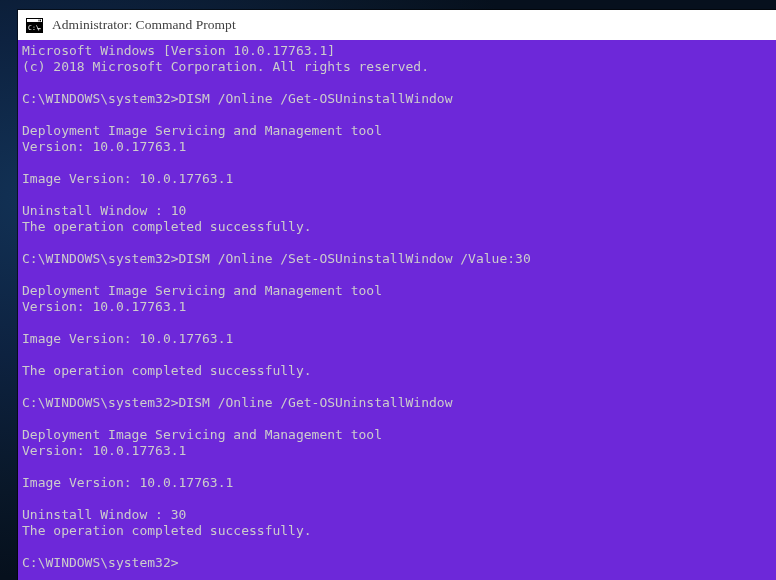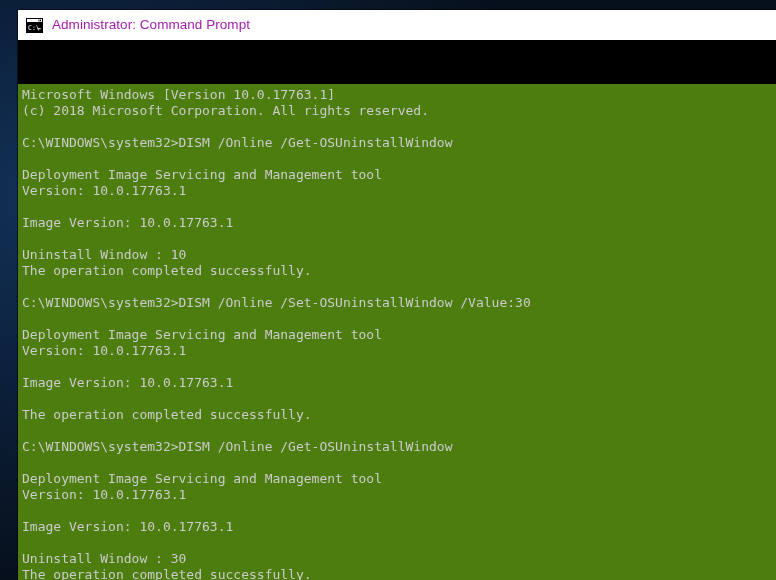--- a/index.html
+++ b/index.html
@@ -46,40 +46,39 @@
     user-select: none;
   }
   #app-icon {
     width: 17px;
     height: 15px;
     flex: 0 0 auto;
     margin-right: 9px;
     position: relative;
   }
   #title-text {
-    font-family: Liberation Sans, sans-serif;
+    font-family: Liberation Serif, serif;
     font-size: 13.5px;
-    color: #a21caf;
+    color: #404040;
     letter-spacing: 0.05px;
     line-height: 1;
     white-space: nowrap;
   }
 
   
   #terminal-body {
     position: absolute;
     left: 0;
     top: 30px;
     right: 0;
     bottom: 0;
-    background: #4d7c0f;
+    background: #6d28d9;
     padding: 3px 0 0 4px;
     box-sizing: border-box;
     overflow: hidden;
-    margin-top: 44px;
   }
   #terminal-output {
     font-family: "DejaVu Sans Mono", "Liberation Mono", monospace;
     font-size: 13px;
     line-height: 16px;
     color: #cccccc;
     white-space: pre;
     margin: 0;
     letter-spacing: 0px;
   }

